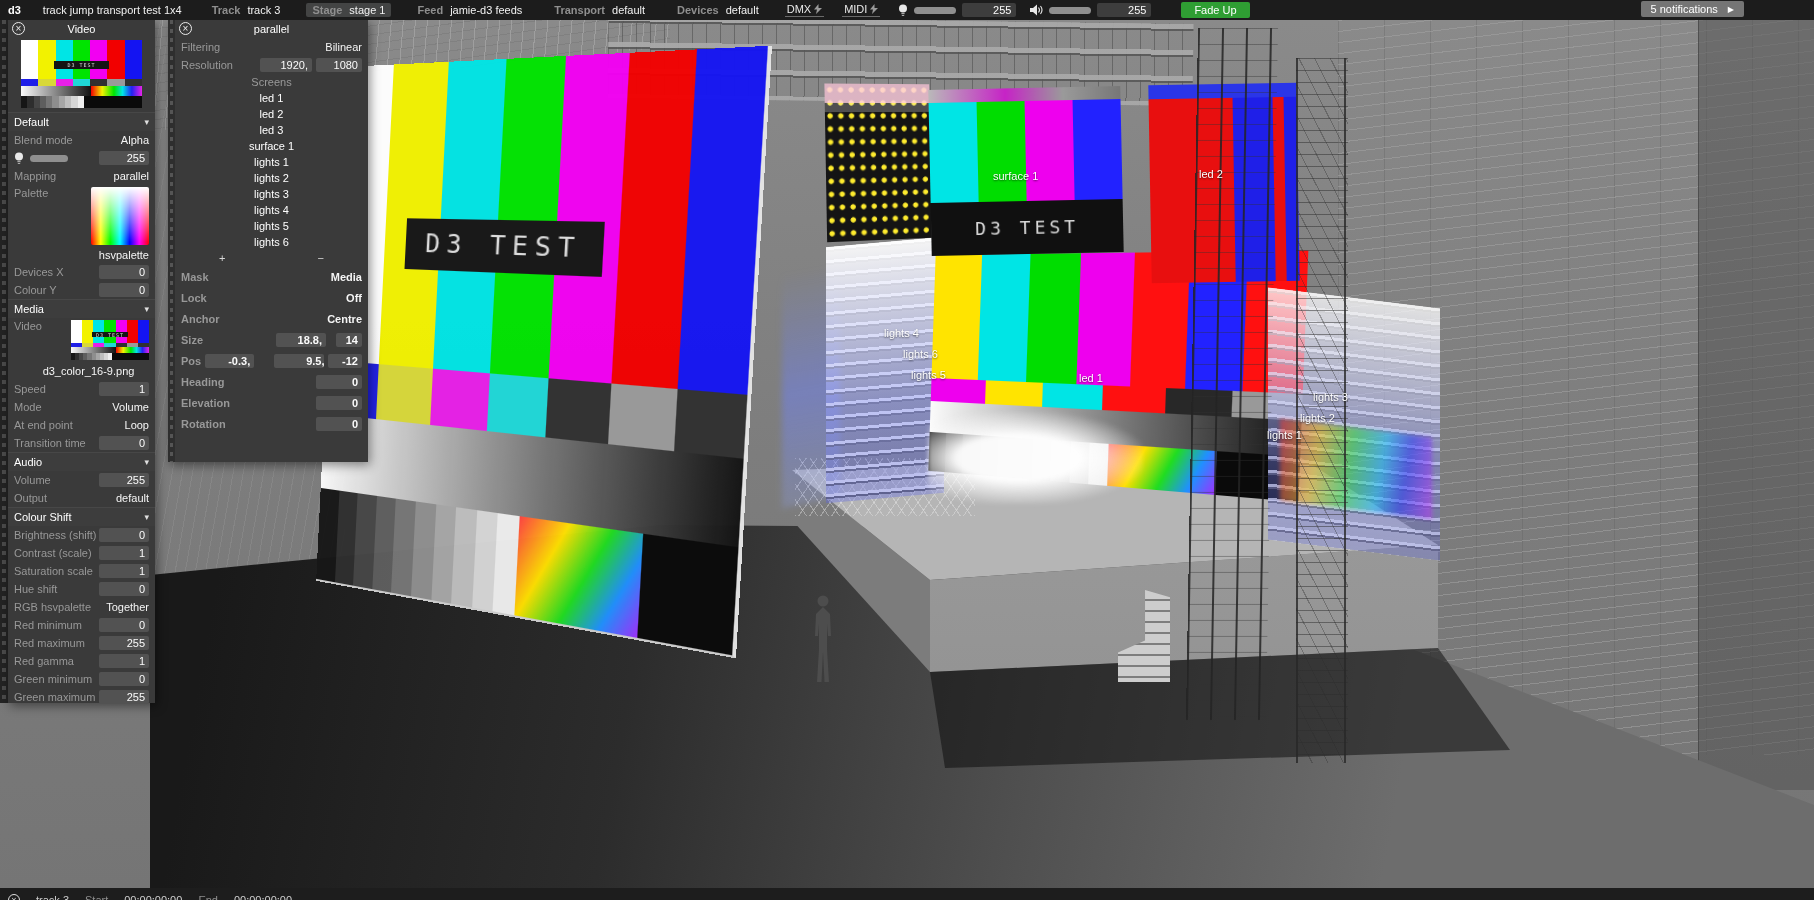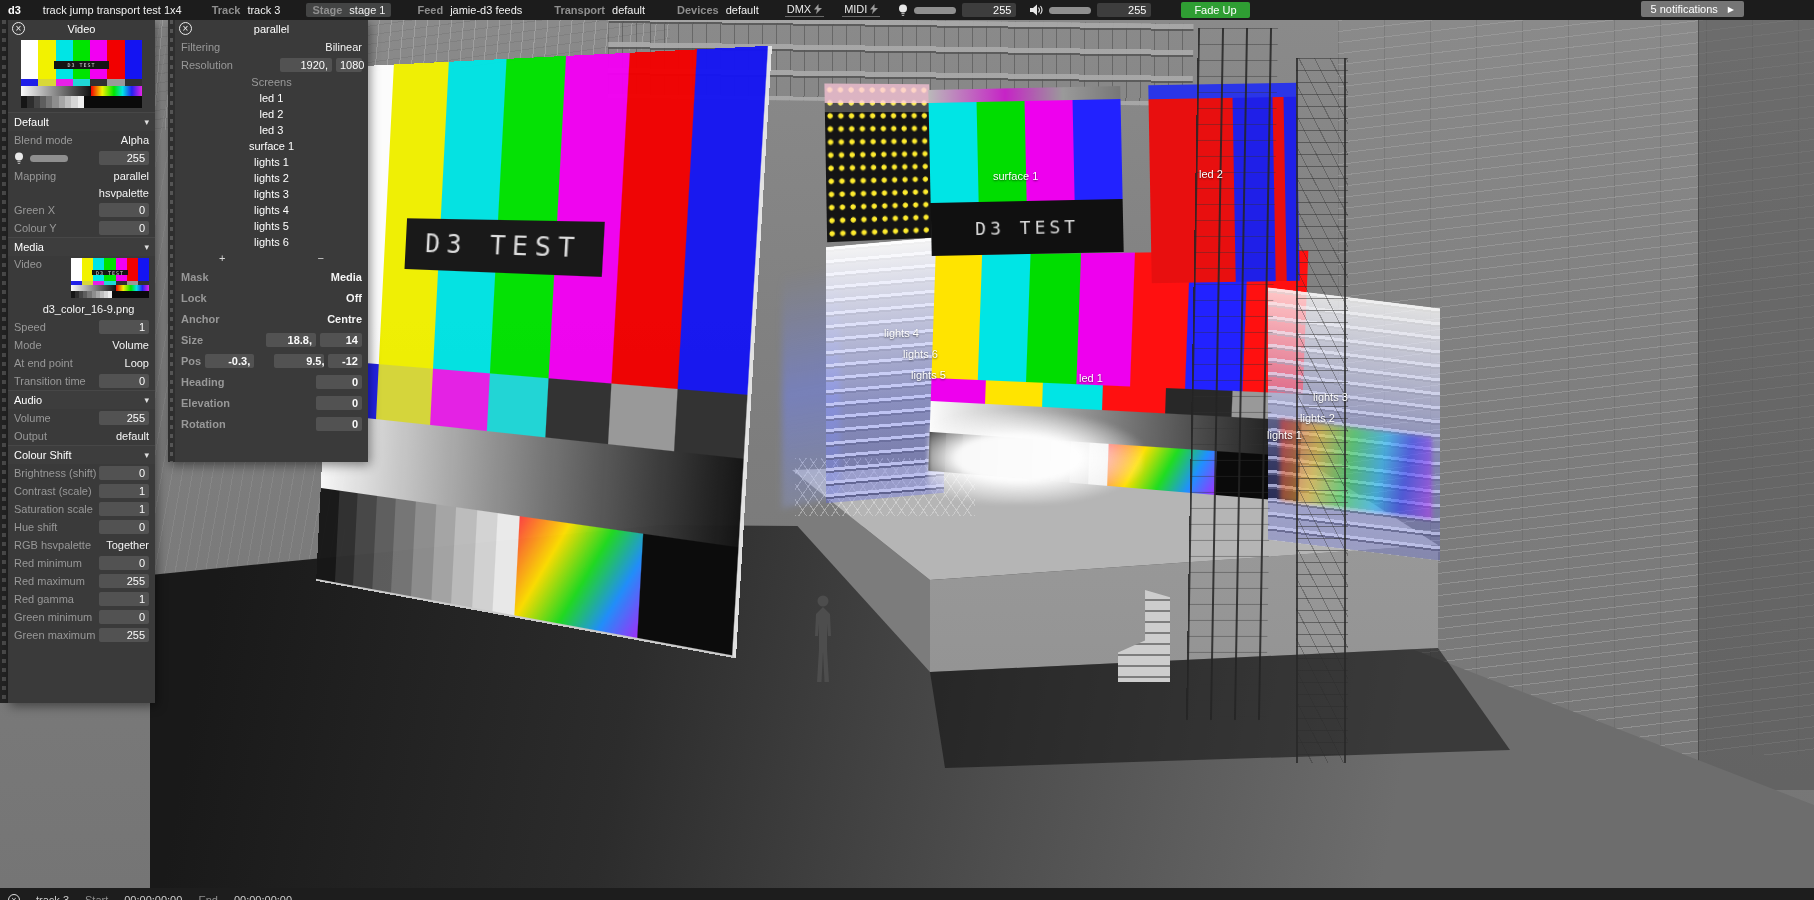--- a/index.html
+++ b/index.html
@@ -387,26 +387,30 @@
           </svg>
         </span>
         <span class="minislider"></span>
         <span class="lbl" style="flex: 1 1 0%;"></span>
         <span class="fld">255</span>
       </div>
       <div class="row">
         <span class="lbl">Mapping</span>
         <span class="val">parallel</span>
       </div>
+      <div class="mediarow" style="height: 62px;">
+        <span class="lbl">Palette</span>
+        <span class="palimg"></span>
+      </div>
       <div class="row" style="height: 16px;">
         <span class="lbl"></span>
         <span class="val">hsvpalette</span>
       </div>
       <div class="row">
-        <span class="lbl">Green X</span>
+        <span class="lbl">Devices X</span>
         <span class="fld">0</span>
       </div>
       <div class="row">
         <span class="lbl">Colour Y</span>
         <span class="fld">0</span>
       </div>
       <div class="sec">
         <span>Media</span>
         <span class="cap">▾</span>
       </div>
@@ -525,21 +529,21 @@
     <span class="closebtn">×</span>
     <span>parallel</span>
   </div>
   <div class="mrow">
     <span class="lbl">Filtering</span>
     <span class="val">Bilinear</span>
   </div>
   <div class="mrow">
     <span class="lbl">Resolution</span>
     <span class="fld" style="width:52px;margin-right:4px;">1920,</span>
-    <span class="fld" style="width:26px;">1080</span>
+    <span class="fld" style="width:46px;">1080</span>
   </div>
   <div class="scrhdr">Screens</div>
   <div id="screensList">
       <div class="scritem">led 1</div>
       <div class="scritem">led 2</div>
       <div class="scritem">led 3</div>
       <div class="scritem">surface 1</div>
       <div class="scritem">lights 1</div>
       <div class="scritem">lights 2</div>
       <div class="scritem">lights 3</div>
@@ -560,21 +564,21 @@
         <span class="lbl">Lock</span>
         <span class="val">Off</span>
       </div>
       <div class="mrow mrow21">
         <span class="lbl">Anchor</span>
         <span class="val">Centre</span>
       </div>
       <div class="mrow mrow21">
         <span class="lbl">Size</span>
         <span class="fld" style="width: 50px; margin-left: 4px;">18.8,</span>
-        <span class="fld" style="width: 42px; margin-left: 4px;">14</span>
+        <span class="fld" style="width: 26px; margin-left: 10px;">14</span>
       </div>
       <div class="mrow mrow21">
         <span class="lbl">Pos</span>
         <span class="fld" style="width: 62px; margin-left: 4px;">-0.3,</span>
         <span class="fld" style="width: 50px; margin-left: 20px; padding-left: 32px;">9.5,</span>
         <span class="fld" style="width: 42px; margin-left: 4px;">-12</span>
       </div>
       <div class="mrow mrow21">
         <span class="lbl">Heading</span>
         <span class="fld" style="width: 46px;">0</span>

